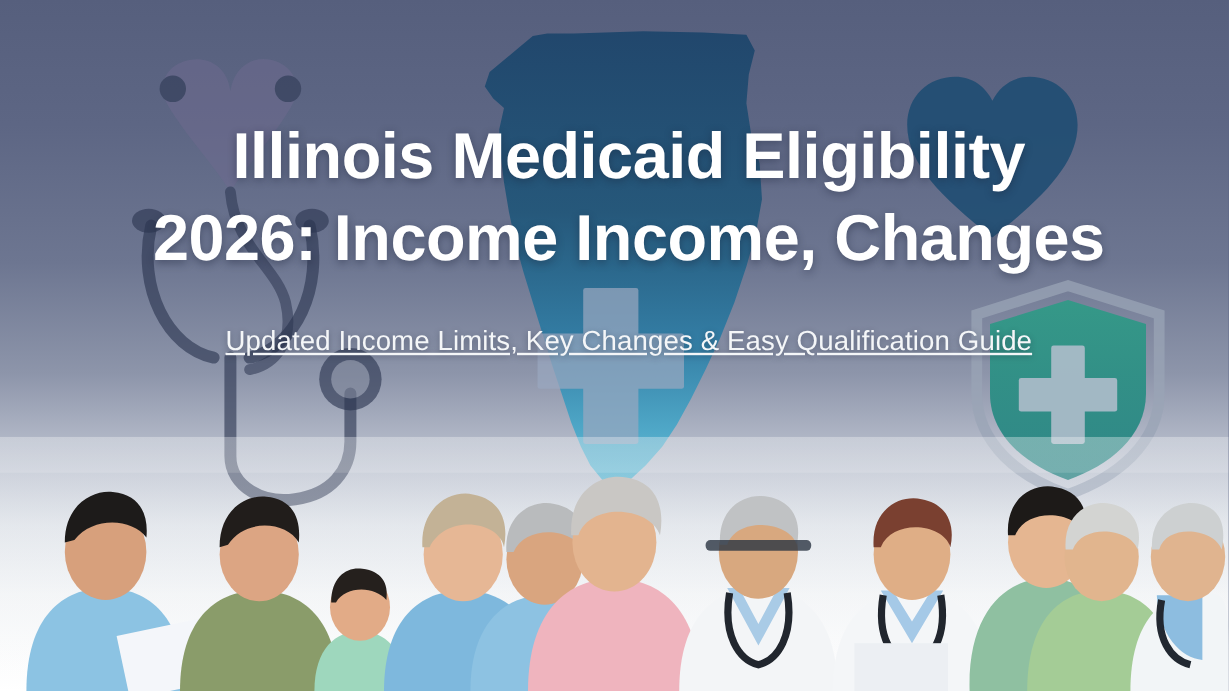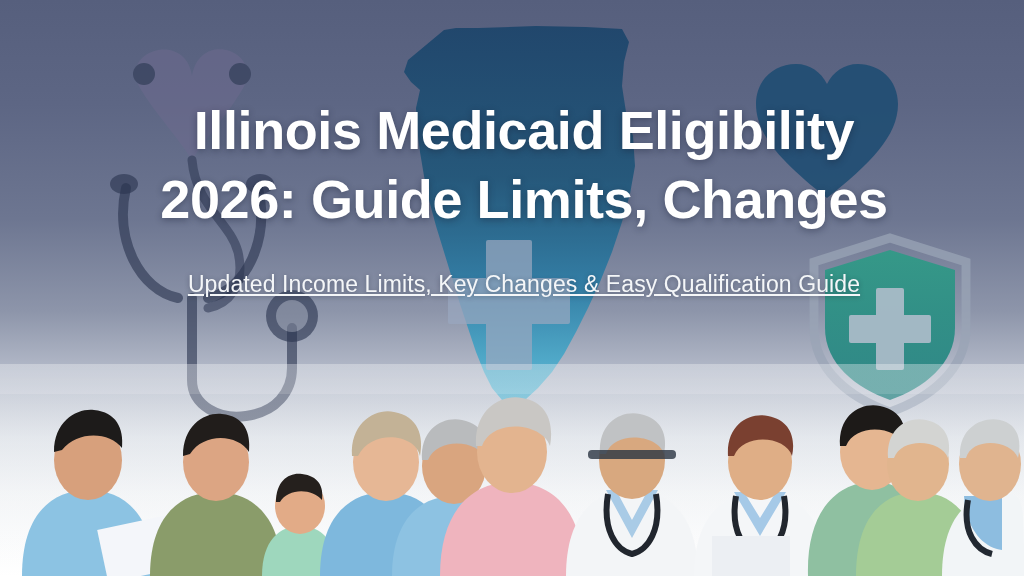--- a/index.html
+++ b/index.html
@@ -238,18 +238,18 @@
         <path d="M968,136 C962,168 976,186 992,190" fill="none" stroke="#222831" stroke-width="6"></path>
       </g>
 
       <rect x="0" y="0" width="1024" height="30" fill="#ffffff" opacity="0.14"></rect>
     </svg>
   </div>
 
   <div class="copy">
     <h1 class="headline">
       <span class="ln">Illinois Medicaid Eligibility</span>
-      <span class="ln">2026: Guide Limits, Changes</span>
+      <span class="ln">2026: Income Income, Changes</span>
     </h1>
     <p class="subhead">Updated Income Limits, Key Changes &amp; Easy Qualification Guide</p>
   </div>
 
 </div>
 
 </body></html>

